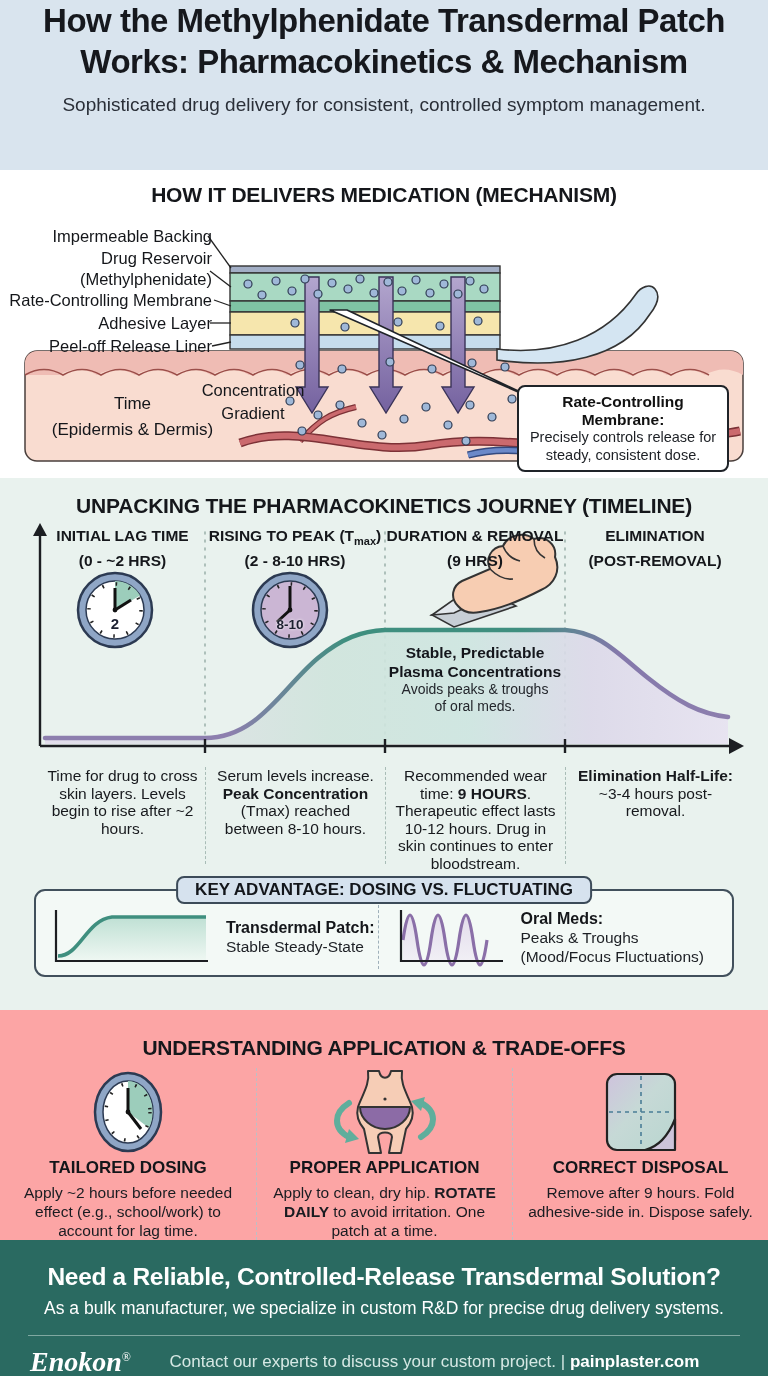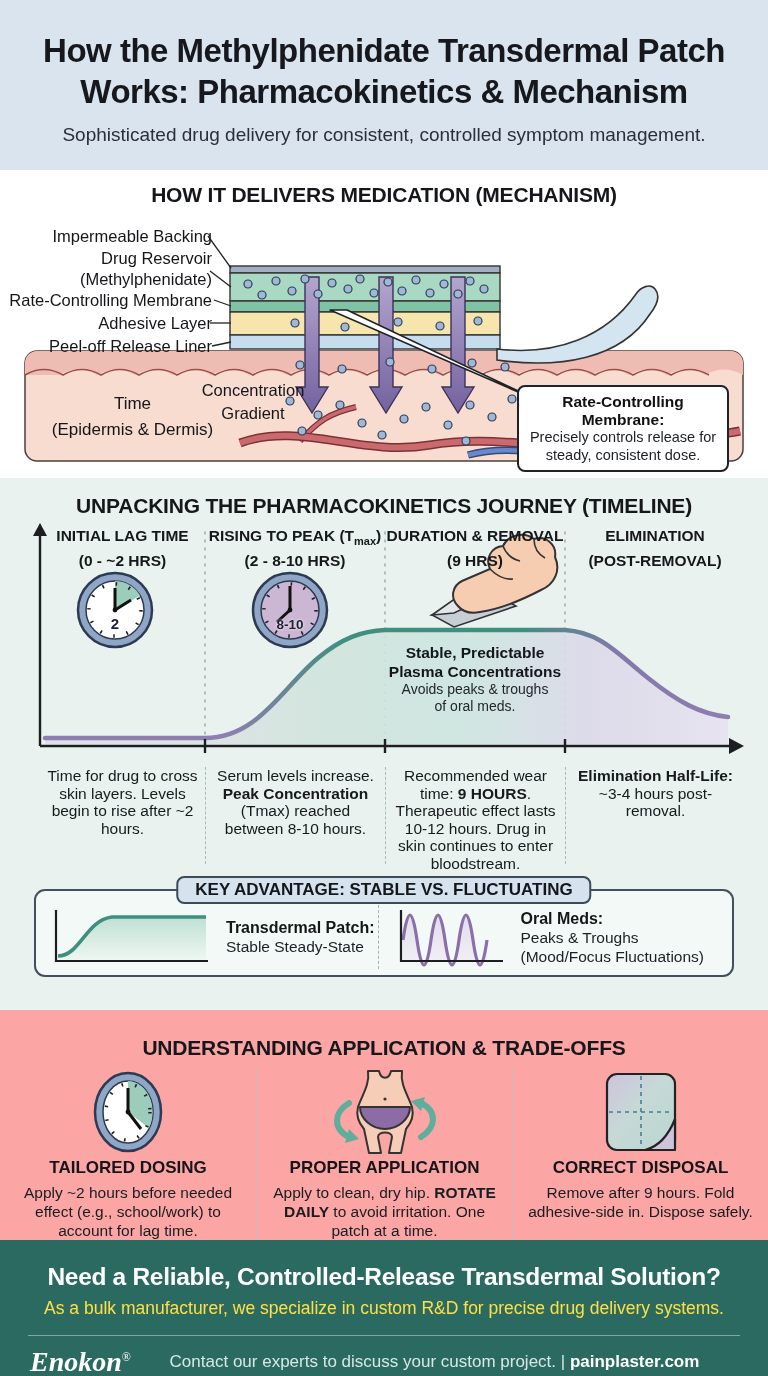--- a/index.html
+++ b/index.html
@@ -1,20 +1,20 @@
 <!DOCTYPE html>
 <html><head>
 <meta charset="utf-8">
 <style>
   * { margin:0; padding:0; box-sizing:border-box; }
   body { font-family:"Liberation Sans","DejaVu Sans",sans-serif; background:#fff; }
   .page { width:768px; height:1376px; overflow:hidden; background:#fff; }
 
   
-  .hdr { height:170px; background:#d9e4ee; text-align:center; padding-top:30px; }
+  .hdr { height:170px; background:#d9e4ee; text-align:center; }
   .hdr h1 { font-size:33px; line-height:41px; font-weight:bold; color:#16181d; letter-spacing:-.5px; }
   .hdr .sub { margin-top:12px; font-size:19px; color:#2a2f38; }
 
   
   .mech-sec { height:308px; background:#fff; }
   .sec-title { text-align:center; font-size:21px; font-weight:bold; color:#15171b; letter-spacing:-.2px; padding-top:13px; }
   .mech { position:relative; height:268px; margin-top:2px; }
   .mech svg { position:absolute; left:0; top:0; }
   .mlbl { position:absolute; font-size:16.5px; color:#14161a; text-align:right; width:212px; left:0; line-height:21px; }
   .skin-lbl { position:absolute; left:40px; top:182px; width:185px; text-align:center; font-size:17px; line-height:26px; color:#14161a; }
@@ -52,21 +52,21 @@
   .app-row { display:flex; margin-top:8px;justify-content:flex-end; }
   .app-col { width:256px; padding:0 14px; text-align:center; }
   .app-col + .app-col { border-left:1.5px dashed #b9c1c7; }
   .app-ico { height:88px; display:flex; align-items:center; justify-content:center; }
   .app-t { font-size:17px; font-weight:bold; color:#14161a; margin-top:2px; }
   .app-d { font-size:15.5px; line-height:19px; color:#191c21; margin-top:5px; }
 
   
   .foot { height:136px; background:#2a6a61; color:#fff; }
   .foot .h { text-align:center; font-size:24.5px; font-weight:bold; padding-top:23px; letter-spacing:-.3px; }
-  .foot .s { text-align:center; font-size:17.5px; color:#fde047; margin-top:7px; }
+  .foot .s { text-align:center; font-size:17.5px; color:#ffffff; margin-top:7px; }
   .foot .line { border-top:1px solid #7fa8a1; margin:16px 28px 0; }
   .foot-row { display:flex; align-items:center; padding:10px 30px 0; }
   .brand { font-family:"Liberation Serif","DejaVu Serif",serif; font-style:italic; font-weight:bold; font-size:28px; }
   .brand sup { font-size:12px; font-style:normal; font-weight:normal; }
   .contact { flex:1; text-align:center; font-size:17px; color:#d6e8e4; }
   .contact b { color:#fff; }
   .bold { font-weight:bold; }
 </style>
 </head>
 <body>
@@ -274,21 +274,21 @@
       </div>
     </div>
     <div class="desc-row">
       <div class="desc c1"><span>Time for drug to cross skin layers. Levels begin to rise after ~2 hours.</span><span class="bold"></span><span></span></div>
       <div class="desc c2"><span>Serum levels increase. </span><span class="bold">Peak Concentration</span><span> (Tmax) reached between 8-10 hours.</span></div>
       <div class="desc c3"><span>Recommended wear time: </span><span class="bold">9 HOURS</span><span>. Therapeutic effect lasts 10-12 hours. Drug in skin continues to enter bloodstream.</span></div>
       <div class="desc c4"><span class="bold">Elimination Half-Life:</span><span> ~3-4 hours post-removal.</span></div>
     </div>
 
     <div class="adv">
-      <div class="adv-pill">KEY ADVANTAGE: STABLE VS. FLUCTUATING</div>
+      <div class="adv-pill">KEY ADVANTAGE: DOSING VS. FLUCTUATING</div>
       <div class="adv-body">
         <div class="adv-half">
           <svg width="168" height="62" viewBox="0 0 168 62">
             <defs>
                 <linearGradient id="gMini" x1="0" y1="0" x2="0" y2="1">
                   <stop offset="0" stop-color="#bfe0d4"></stop>
                   <stop offset="1" stop-color="#eef7f2"></stop>
                 </linearGradient>
               </defs>
             <path d="M12,50 C34,50 40,14 66,11 L160,11 L160,54 L12,54 Z" fill="url(#gMini)"></path>

